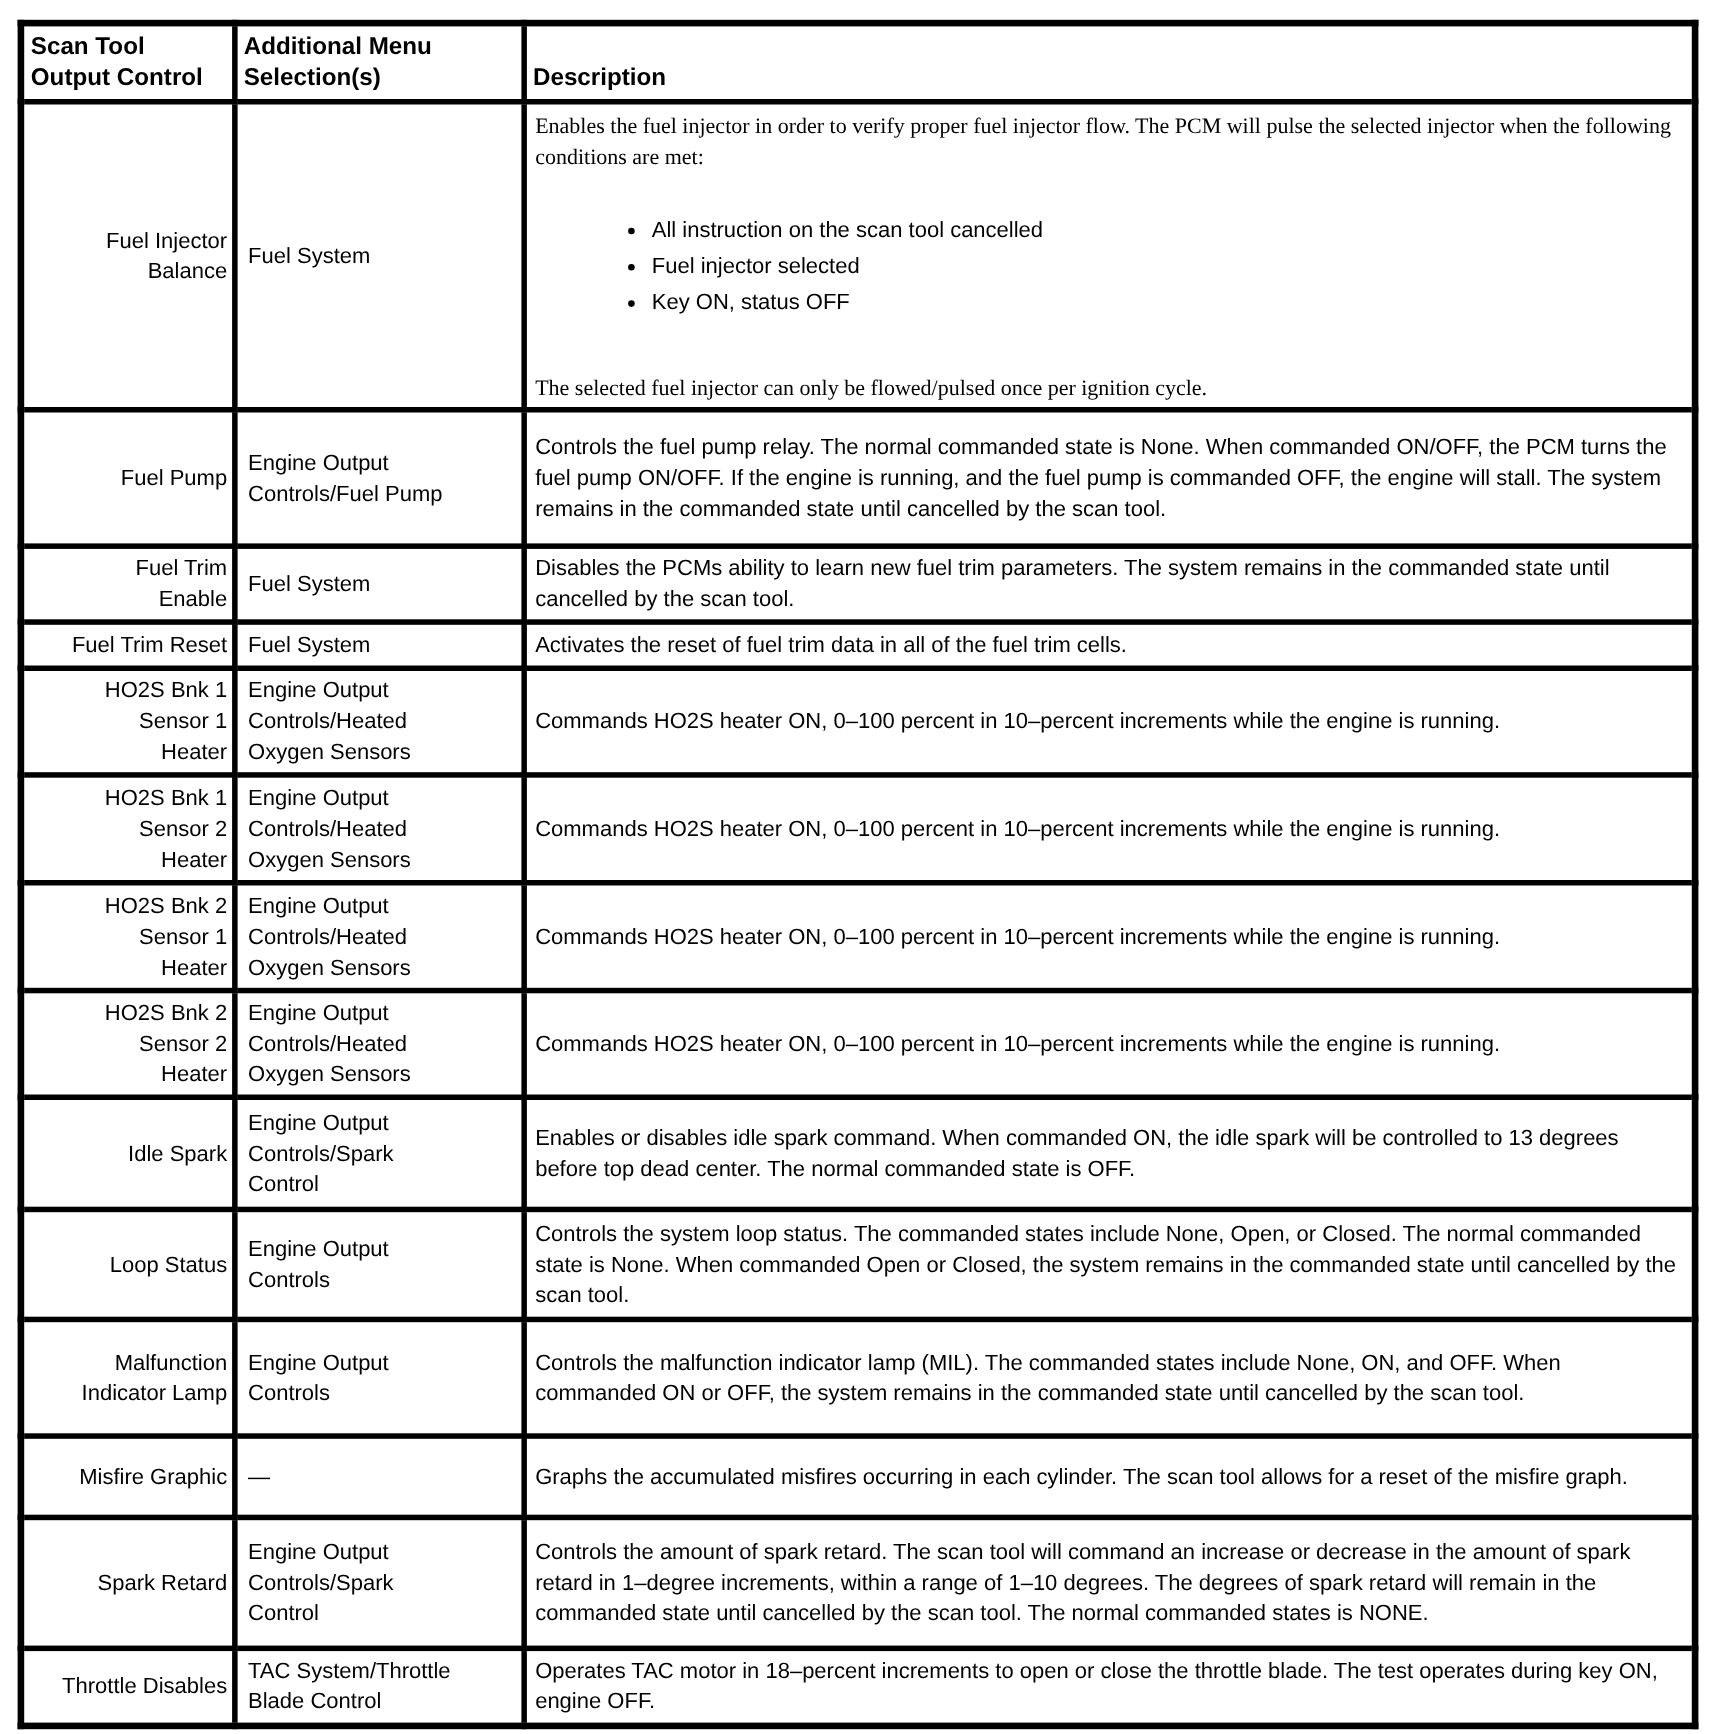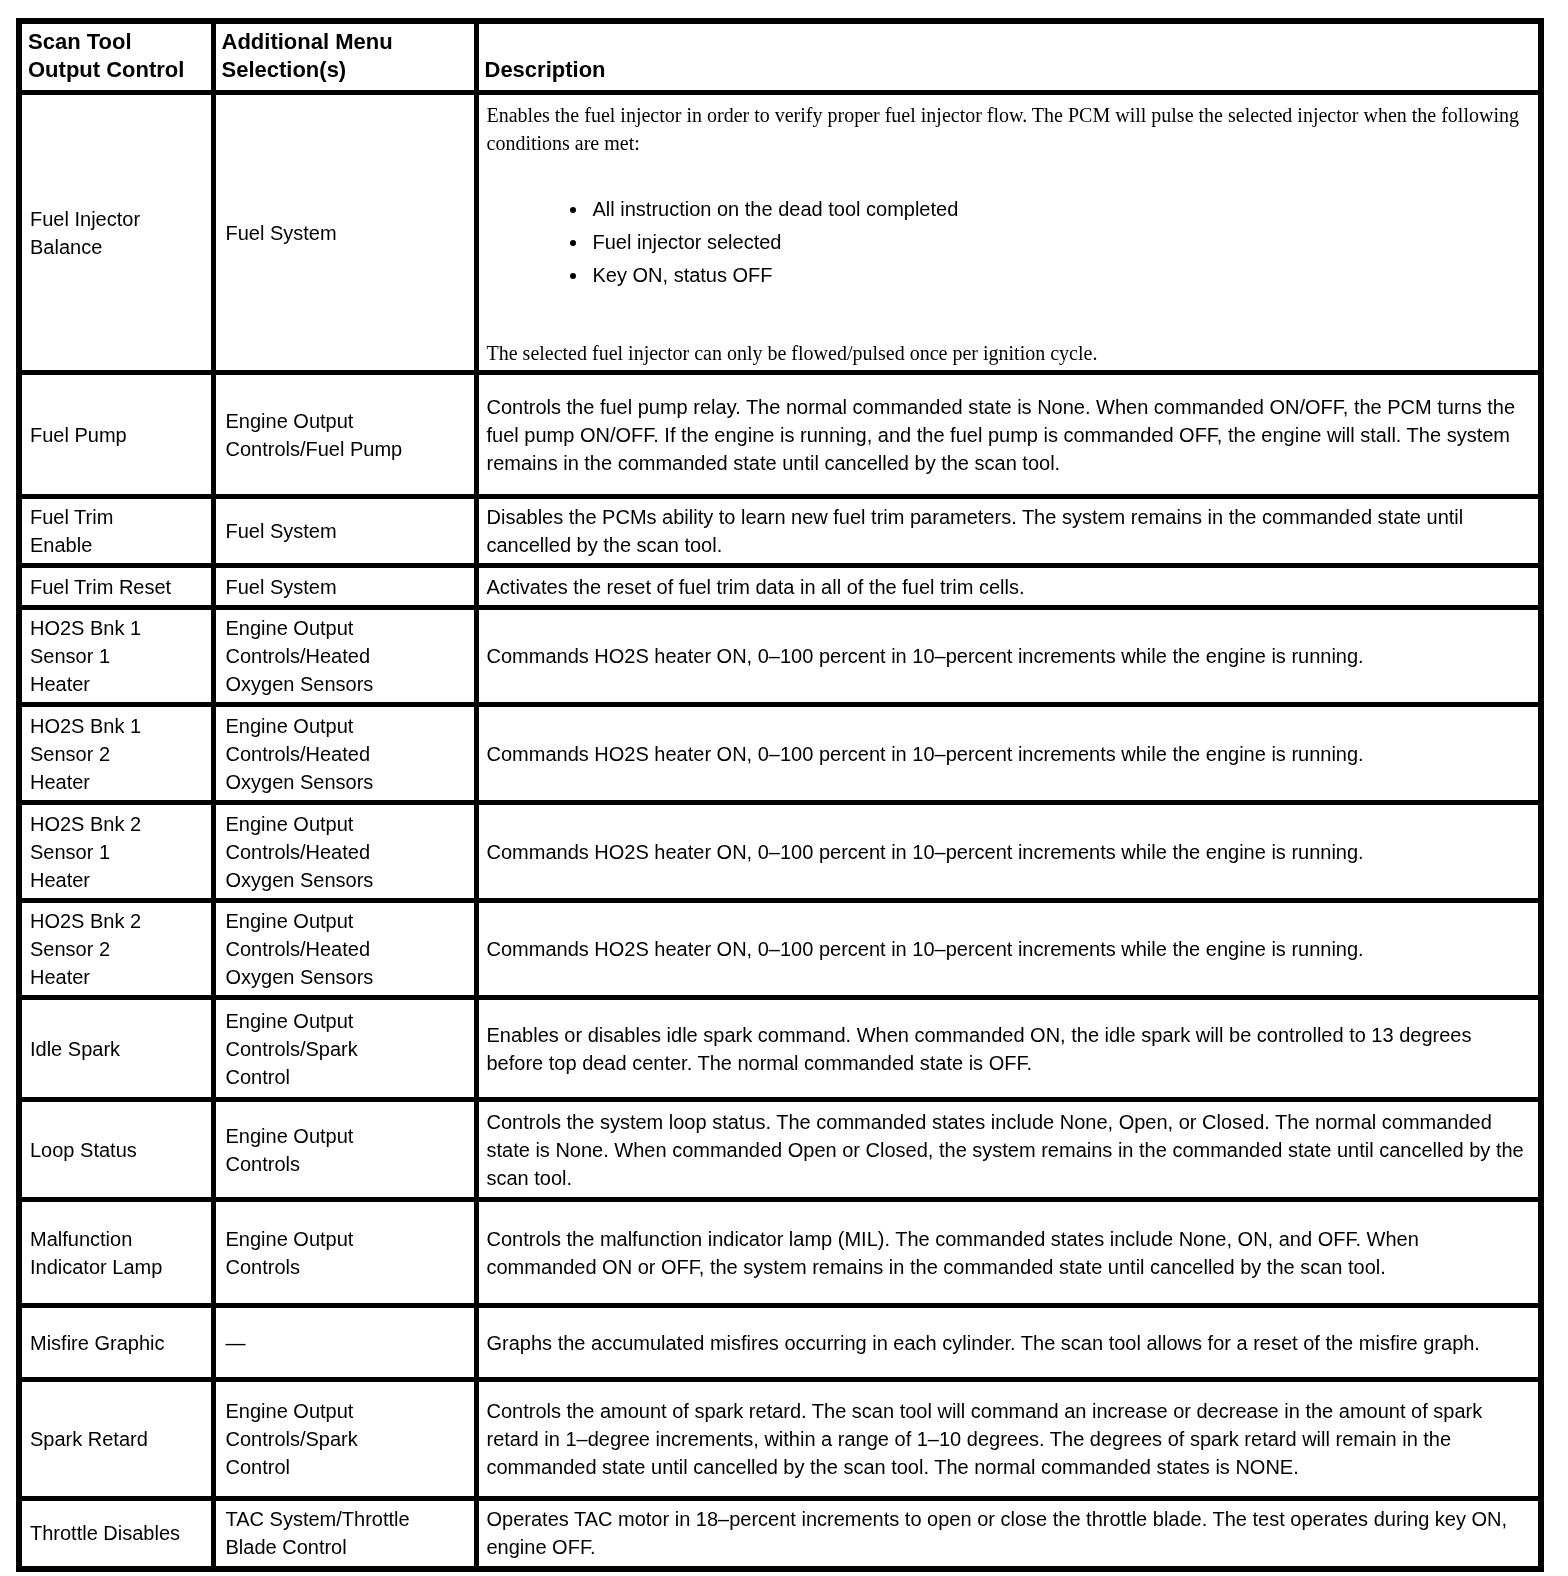--- a/index.html
+++ b/index.html
@@ -33,21 +33,21 @@
     font-size: 22px;
     line-height: 28px;
     text-align: left;
     vertical-align: bottom;
     padding: 4px 6px 6px 6px;
     white-space: pre-line;
   }
   td.control-cell {
     font-size: 20px;
     line-height: 28px;
-    text-align: left;
+    text-align: right;
     vertical-align: middle;
     padding: 2px 4px 2px 8px;
     white-space: pre-line;
   }
   td.menu-cell {
     font-size: 20px;
     line-height: 28px;
     vertical-align: middle;
     padding: 2px 10px;
     white-space: pre-line;
@@ -94,21 +94,21 @@
       </tr>
     </thead>
     <tbody>
       <tr style="height:280px">
         <td class="control-cell">Fuel Injector
 Balance</td>
         <td class="menu-cell">Fuel System</td>
         <td class="desc-cell top">
           <p>Enables the fuel injector in order to verify proper fuel injector flow. The PCM will pulse the selected injector when the following conditions are met:</p>
           <ul>
-            <li>All instruction on the dead tool completed</li>
+            <li>All instruction on the scan tool cancelled</li>
             <li>Fuel injector selected</li>
             <li>Key ON, status OFF</li>
           </ul>
           <p>The selected fuel injector can only be flowed/pulsed once per ignition cycle.</p>
         </td>
       </tr>
       <tr style="height:124px">
         <td class="control-cell">Fuel Pump</td>
         <td class="menu-cell">Engine Output
 Controls/Fuel Pump</td>

